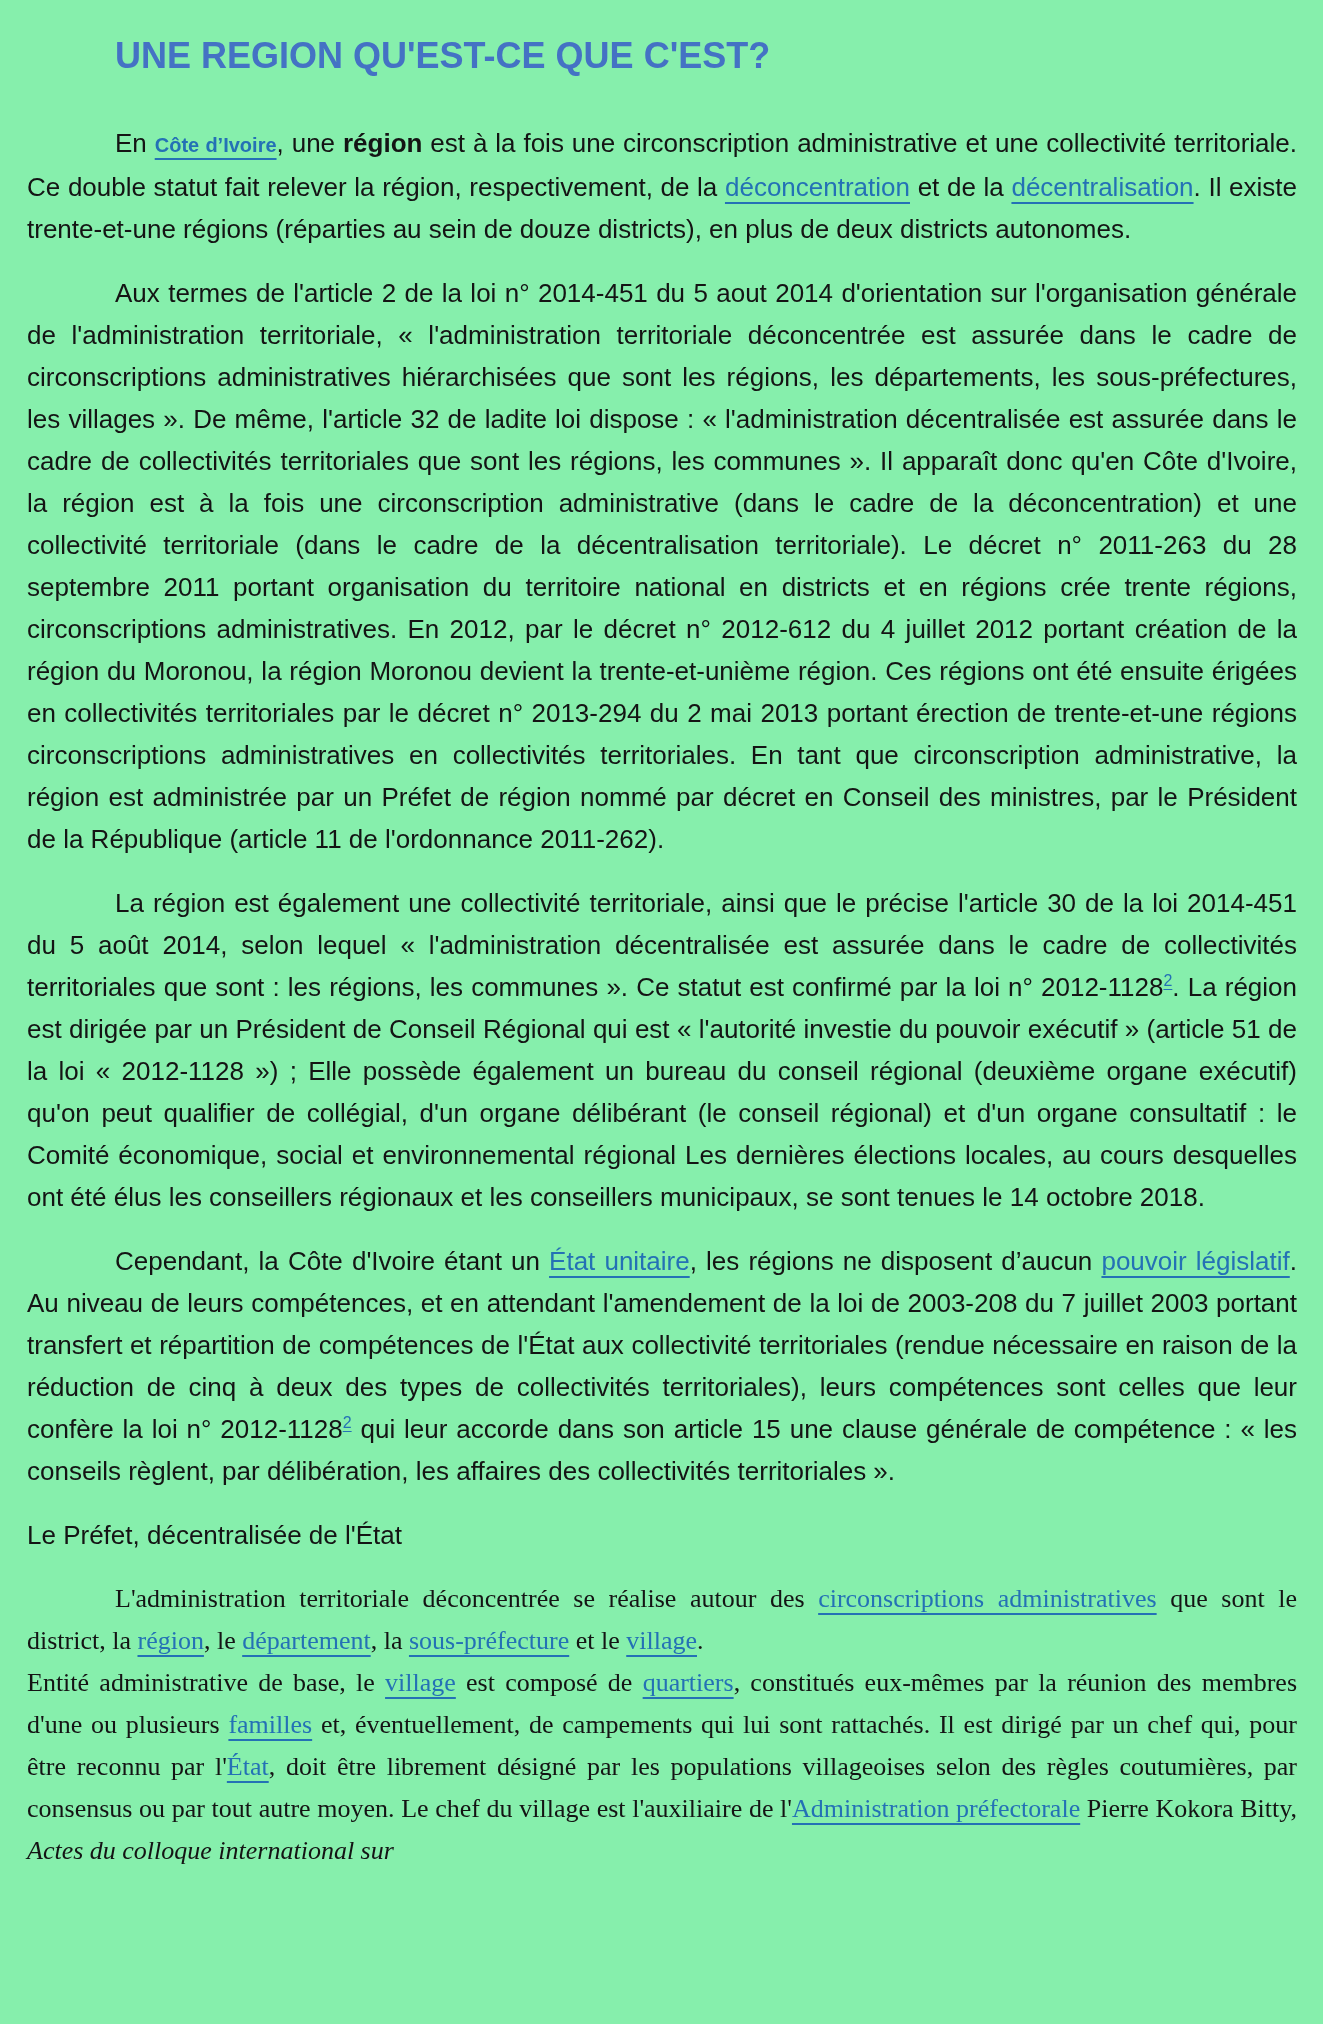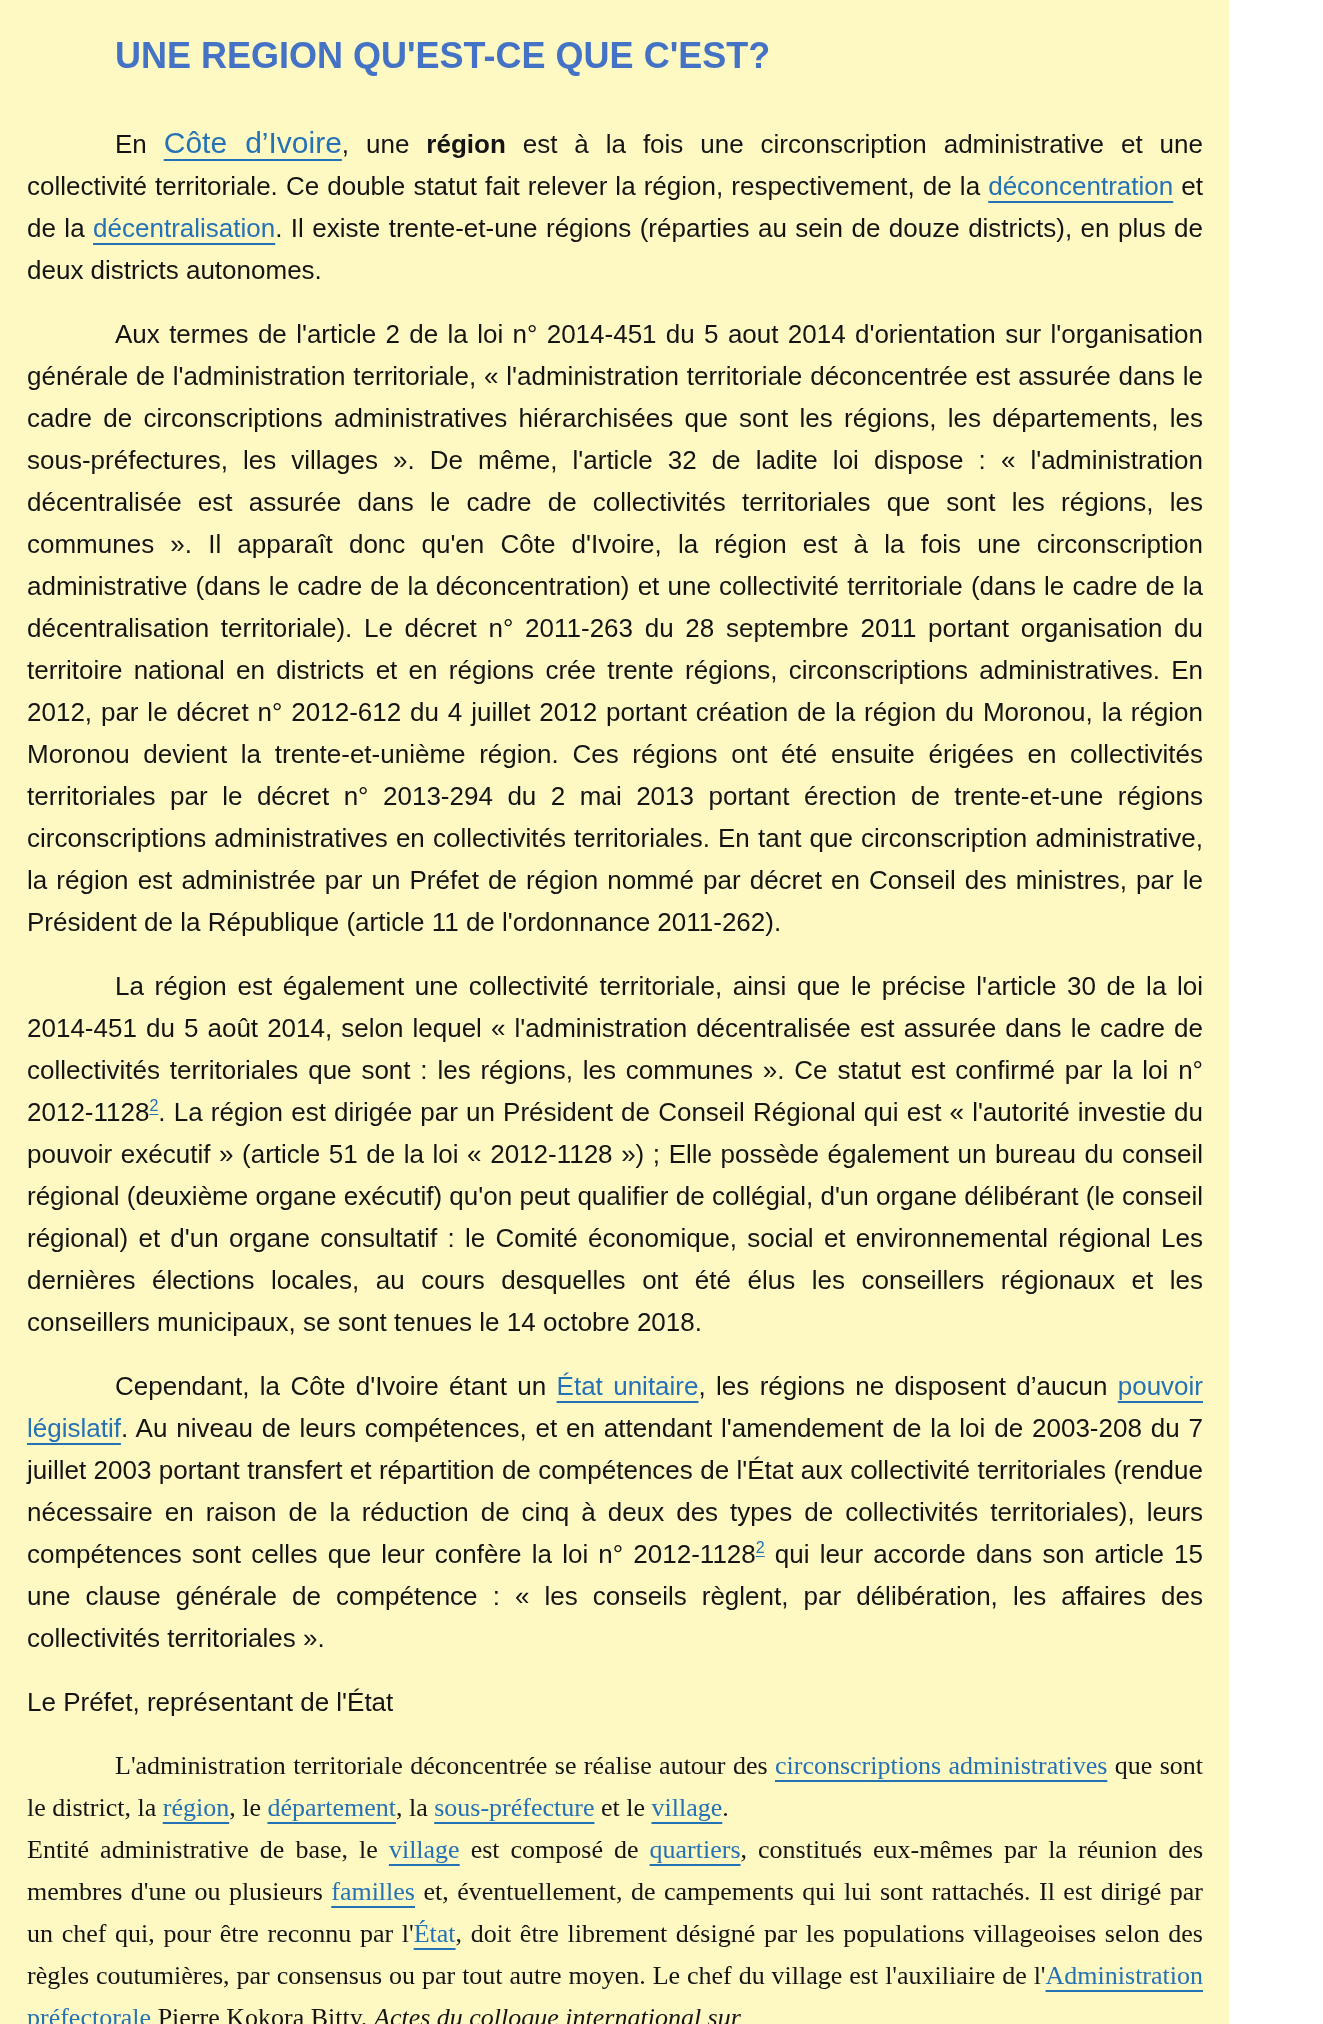--- a/index.html
+++ b/index.html
@@ -9,24 +9,24 @@
   }
   body {
     width: 1323px;
     height: 2024px;
     overflow: hidden;
     font-family: "Liberation Sans", sans-serif;
     color: #141414;
   }
   .page {
     box-sizing: border-box;
-    width: 1229px;
+    width: 1323px;
     height: 2024px;
     padding: 26px 26px 0 27px;
-    background: #fef9c3;
+    background: #86efac;
   }
   h1.doc-title {
     margin: 8px 0 44px 88px;
     font-size: 36px;
     line-height: 44px;
     font-weight: bold;
     color: #4472C4;
     letter-spacing: 0px;
   }
   p.para {
@@ -42,22 +42,22 @@
   .run-italic { font-style: italic; }
   .run-link {
     color: #2471B5;
     text-decoration: underline;
     text-decoration-color: #2471B5;
     text-decoration-thickness: 2px;
     text-underline-offset: 6px;
     cursor: pointer;
   }
   .run-bold-large {
-    font-weight: normal;
-    font-size: 30px;
+    font-weight: bold;
+    font-size: 20px;
   }
   .run-sup {
     vertical-align: super;
     font-size: 16px;
     line-height: 0;
     text-underline-offset: 3px;
     text-decoration-thickness: 1px;
   }
 </style>
 </head>
@@ -68,19 +68,19 @@
   <h1 class="doc-title">UNE REGION QU'EST-CE QUE C'EST?</h1>
 
   <p class="para indent"><span>En </span><span class="run-link run-bold-large">Côte d’Ivoire</span><span>, une </span><span class="run-bold">région</span><span> est à la fois une circonscription administrative et une collectivité territoriale. Ce double statut fait relever la région, respectivement, de la </span><span class="run-link">déconcentration</span><span> et de la </span><span class="run-link">décentralisation</span><span>. Il existe trente-et-une régions (réparties au sein de douze districts), en plus de deux districts autonomes.</span></p>
 
   <p class="para indent"><span>Aux termes de l'article 2 de la loi n° 2014-451 du 5 aout 2014 d'orientation sur l'organisation générale de l'administration territoriale, « l'administration territoriale déconcentrée est assurée dans le cadre de circonscriptions administratives hiérarchisées que sont les régions, les départements, les sous-préfectures, les villages ». De même, l'article 32 de ladite loi dispose : « l'administration décentralisée est assurée dans le cadre de collectivités territoriales que sont les régions, les communes ». Il apparaît donc qu'en Côte d'Ivoire, la région est à la fois une circonscription administrative (dans le cadre de la déconcentration) et une collectivité territoriale (dans le cadre de la décentralisation territoriale). Le décret n° 2011-263 du 28 septembre 2011 portant organisation du territoire national en districts et en régions crée trente régions, circonscriptions administratives. En 2012, par le décret n° 2012-612 du 4 juillet 2012 portant création de la région du Moronou, la région Moronou devient la trente-et-unième région. Ces régions ont été ensuite érigées en collectivités territoriales par le décret n° 2013-294 du 2 mai 2013 portant érection de trente-et-une régions circonscriptions administratives en collectivités territoriales. En tant que circonscription administrative, la région est administrée par un Préfet de région nommé par décret en Conseil des ministres, par le Président de la République (article 11 de l'ordonnance 2011-262).</span></p>
 
   <p class="para indent"><span>La région est également une collectivité territoriale, ainsi que le précise l'article 30 de la loi 2014-451 du 5 août 2014, selon lequel « l'administration décentralisée est assurée dans le cadre de collectivités territoriales que sont : les régions, les communes ». Ce statut est confirmé par la loi n° 2012-1128</span><span class="run-link run-sup">2</span><span>. La région est dirigée par un Président de Conseil Régional qui est « l'autorité investie du pouvoir exécutif » (article 51 de la loi « 2012-1128 ») ; Elle possède également un bureau du conseil régional (deuxième organe exécutif) qu'on peut qualifier de collégial, d'un organe délibérant (le conseil régional) et d'un organe consultatif : le Comité économique, social et environnemental régional Les dernières élections locales, au cours desquelles ont été élus les conseillers régionaux et les conseillers municipaux, se sont tenues le 14 octobre 2018.</span></p>
 
   <p class="para indent"><span>Cependant, la Côte d'Ivoire étant un </span><span class="run-link">État unitaire</span><span>, les régions ne disposent d’aucun </span><span class="run-link">pouvoir législatif</span><span>. Au niveau de leurs compétences, et en attendant l'amendement de la loi de 2003-208 du 7 juillet 2003 portant transfert et répartition de compétences de l'État aux collectivité territoriales (rendue nécessaire en raison de la réduction de cinq à deux des types de collectivités territoriales), leurs compétences sont celles que leur confère la loi n° 2012-1128</span><span class="run-link run-sup">2</span><span> qui leur accorde dans son article 15 une clause générale de compétence : « les conseils règlent, par délibération, les affaires des collectivités territoriales ».</span></p>
 
-  <p class="para no-justify"><span>Le Préfet, représentant de l'État</span></p>
+  <p class="para no-justify"><span>Le Préfet, décentralisée de l'État</span></p>
 
   <p class="para indent no-gap"><span>L'administration territoriale déconcentrée se réalise autour des </span><span class="run-link">circonscriptions administratives</span><span> que sont le district, la </span><span class="run-link">région</span><span>, le </span><span class="run-link">département</span><span>, la </span><span class="run-link">sous-préfecture</span><span> et le </span><span class="run-link">village</span><span>.</span></p>
 
   <p class="para no-gap"><span>Entité administrative de base, le </span><span class="run-link">village</span><span> est composé de </span><span class="run-link">quartiers</span><span>, constitués eux-mêmes par la réunion des membres d'une ou plusieurs </span><span class="run-link">familles</span><span> et, éventuellement, de campements qui lui sont rattachés. Il est dirigé par un chef qui, pour être reconnu par l'</span><span class="run-link">État</span><span>, doit être librement désigné par les populations villageoises selon des règles coutumières, par consensus ou par tout autre moyen. Le chef du village est l'auxiliaire de l'</span><span class="run-link">Administration préfectorale</span><span> Pierre Kokora Bitty, </span><span class="run-italic">Actes du colloque international sur</span></p>
 
 </div>
 
 </body></html>

